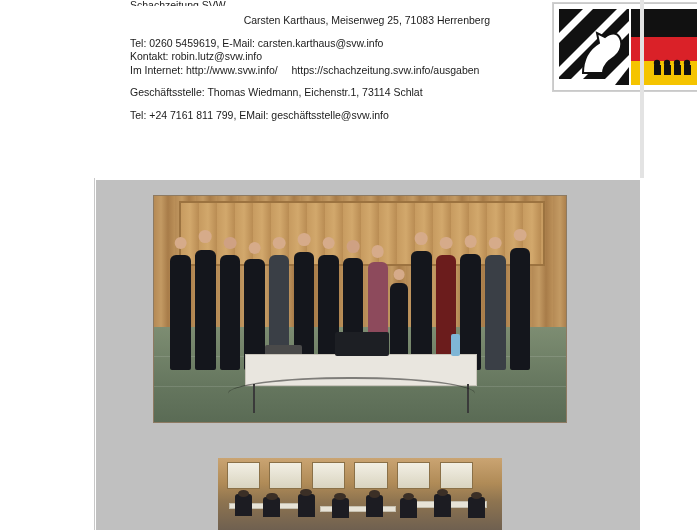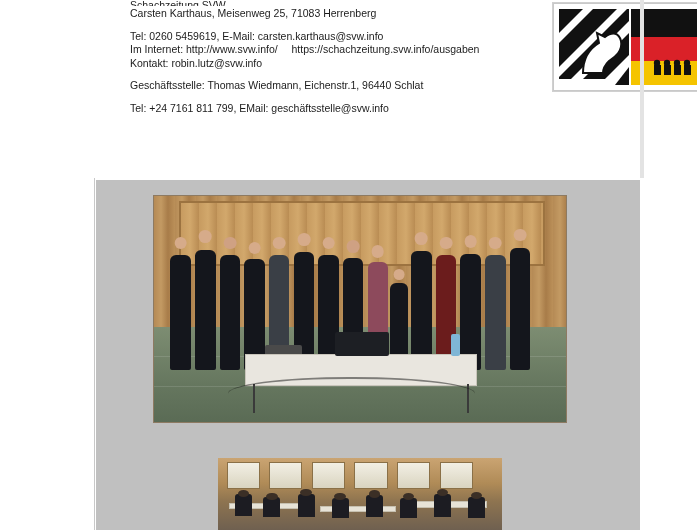--- a/index.html
+++ b/index.html
@@ -240,32 +240,32 @@
 
 <div class="page-canvas">
 
   <div class="left-gutter"></div>
   <div class="right-gutter"></div>
 
   <div class="doc-sheet">
 
     <div class="masthead">
       <div class="cut-line">Schachzeitung SVW</div>
-      <div class="line" style="margin-top:2px;">Carsten Karthaus, Meisenweg 25, 71083 Herrenberg</div>
+      <div class="line" style="margin-top:9px;text-align:right;">Carsten Karthaus, Meisenweg 25, 71083 Herrenberg</div>
       <div class="gap"></div>
       <div class="line">Tel: 0260 5459619, E-Mail: carsten.karthaus@svw.info</div>
+      <div class="line">Kontakt: robin.lutz@svw.info</div>
       <div class="line">
         <span>Im Internet:</span>
         <span class="link">http://www.svw.info/</span>
         <span style="display:inline-block;width:8px;"></span>
         <span class="link">https://schachzeitung.svw.info/ausgaben</span>
       </div>
-      <div class="line">Kontakt: robin.lutz@svw.info</div>
       <div class="gap"></div>
-      <div class="line">Geschäftsstelle: Thomas Wiedmann, Eichenstr.1, 96440 Schlat</div>
+      <div class="line">Geschäftsstelle: Thomas Wiedmann, Eichenstr.1, 73114 Schlat</div>
       <div class="gap"></div>
       <div class="line">Tel: +24 7161 811 799, EMail: geschäftsstelle@svw.info</div>
     </div>
 
     <div class="logo">
       <svg width="158" height="88" viewBox="0 0 158 88">
         <rect x="0" y="0" width="158" height="88" fill="#ffffff"></rect>
 
         <g>
           <polygon points="6,6 76,6 76,82 6,82" fill="#ffffff"></polygon>

